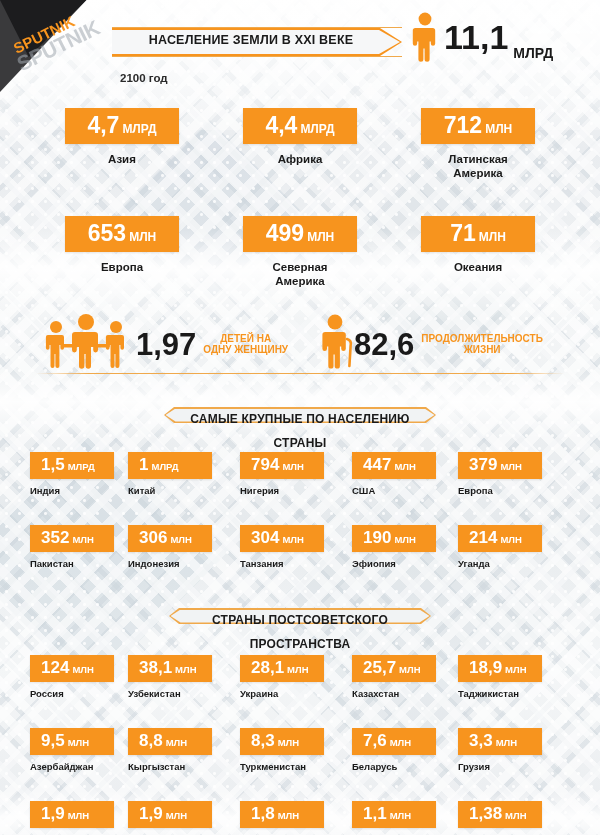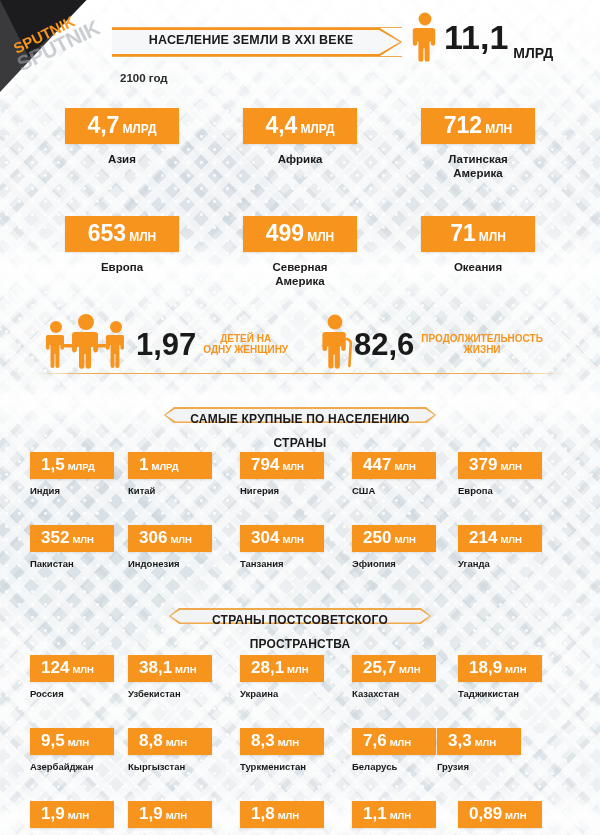--- a/index.html
+++ b/index.html
@@ -372,21 +372,21 @@
       <div class="cell" style="left:30px"><span class="box"><span class="val">1,5</span><span class="unit">МЛРД</span></span><div class="label">Индия</div></div>
       <div class="cell" style="left:128px"><span class="box"><span class="val">1</span><span class="unit">МЛРД</span></span><div class="label">Китай</div></div>
       <div class="cell" style="left:240px"><span class="box"><span class="val">794</span><span class="unit">МЛН</span></span><div class="label">Нигерия</div></div>
       <div class="cell" style="left:352px"><span class="box"><span class="val">447</span><span class="unit">МЛН</span></span><div class="label">США</div></div>
       <div class="cell" style="left:458px"><span class="box"><span class="val">379</span><span class="unit">МЛН</span></span><div class="label">Европа</div></div>
     </div>
     <div class="grow">
       <div class="cell" style="left:30px"><span class="box"><span class="val">352</span><span class="unit">МЛН</span></span><div class="label">Пакистан</div></div>
       <div class="cell" style="left:128px"><span class="box"><span class="val">306</span><span class="unit">МЛН</span></span><div class="label">Индонезия</div></div>
       <div class="cell" style="left:240px"><span class="box"><span class="val">304</span><span class="unit">МЛН</span></span><div class="label">Танзания</div></div>
-      <div class="cell" style="left:352px"><span class="box"><span class="val">250</span><span class="unit">МЛН</span></span><div class="label">Эфиопия</div></div>
+      <div class="cell" style="left:352px"><span class="box"><span class="val">190</span><span class="unit">МЛН</span></span><div class="label">Эфиопия</div></div>
       <div class="cell" style="left:458px"><span class="box"><span class="val">214</span><span class="unit">МЛН</span></span><div class="label">Уганда</div></div>
     </div>
   </div>
 
   <div class="sec" style="top:608px; width:262px">
     <div class="frame"></div>
     <div class="inner"></div>
     <div class="txt">СТРАНЫ ПОСТСОВЕТСКОГО ПРОСТРАНСТВА</div>
   </div>
 
@@ -396,24 +396,24 @@
       <div class="cell" style="left:128px"><span class="box"><span class="val">38,1</span><span class="unit">МЛН</span></span><div class="label">Узбекистан</div></div>
       <div class="cell" style="left:240px"><span class="box"><span class="val">28,1</span><span class="unit">МЛН</span></span><div class="label">Украина</div></div>
       <div class="cell" style="left:352px"><span class="box"><span class="val">25,7</span><span class="unit">МЛН</span></span><div class="label">Казахстан</div></div>
       <div class="cell" style="left:458px"><span class="box"><span class="val">18,9</span><span class="unit">МЛН</span></span><div class="label">Таджикистан</div></div>
     </div>
     <div class="grow">
       <div class="cell" style="left:30px"><span class="box"><span class="val">9,5</span><span class="unit">МЛН</span></span><div class="label">Азербайджан</div></div>
       <div class="cell" style="left:128px"><span class="box"><span class="val">8,8</span><span class="unit">МЛН</span></span><div class="label">Кыргызстан</div></div>
       <div class="cell" style="left:240px"><span class="box"><span class="val">8,3</span><span class="unit">МЛН</span></span><div class="label">Туркменистан</div></div>
       <div class="cell" style="left:352px"><span class="box"><span class="val">7,6</span><span class="unit">МЛН</span></span><div class="label">Беларусь</div></div>
-      <div class="cell" style="left:437px"><span class="box"><span class="val">3,3</span><span class="unit">МЛН</span></span><div class="label">Грузия</div></div>
+      <div class="cell" style="left:458px"><span class="box"><span class="val">3,3</span><span class="unit">МЛН</span></span><div class="label">Грузия</div></div>
     </div>
     <div class="grow">
       <div class="cell" style="left:30px"><span class="box"><span class="val">1,9</span><span class="unit">МЛН</span></span><div class="label">Молдова</div></div>
       <div class="cell" style="left:128px"><span class="box"><span class="val">1,9</span><span class="unit">МЛН</span></span><div class="label">Литва</div></div>
       <div class="cell" style="left:240px"><span class="box"><span class="val">1,8</span><span class="unit">МЛН</span></span><div class="label">Армения</div></div>
       <div class="cell" style="left:352px"><span class="box"><span class="val">1,1</span><span class="unit">МЛН</span></span><div class="label">Латвия</div></div>
-      <div class="cell" style="left:458px"><span class="box"><span class="val">0,89</span><span class="unit">МЛН</span></span><div class="label">Эстония</div></div>
+      <div class="cell" style="left:458px"><span class="box"><span class="val">1,38</span><span class="unit">МЛН</span></span><div class="label">Эстония</div></div>
     </div>
   </div>
 
 </div>
 
 </body></html>

